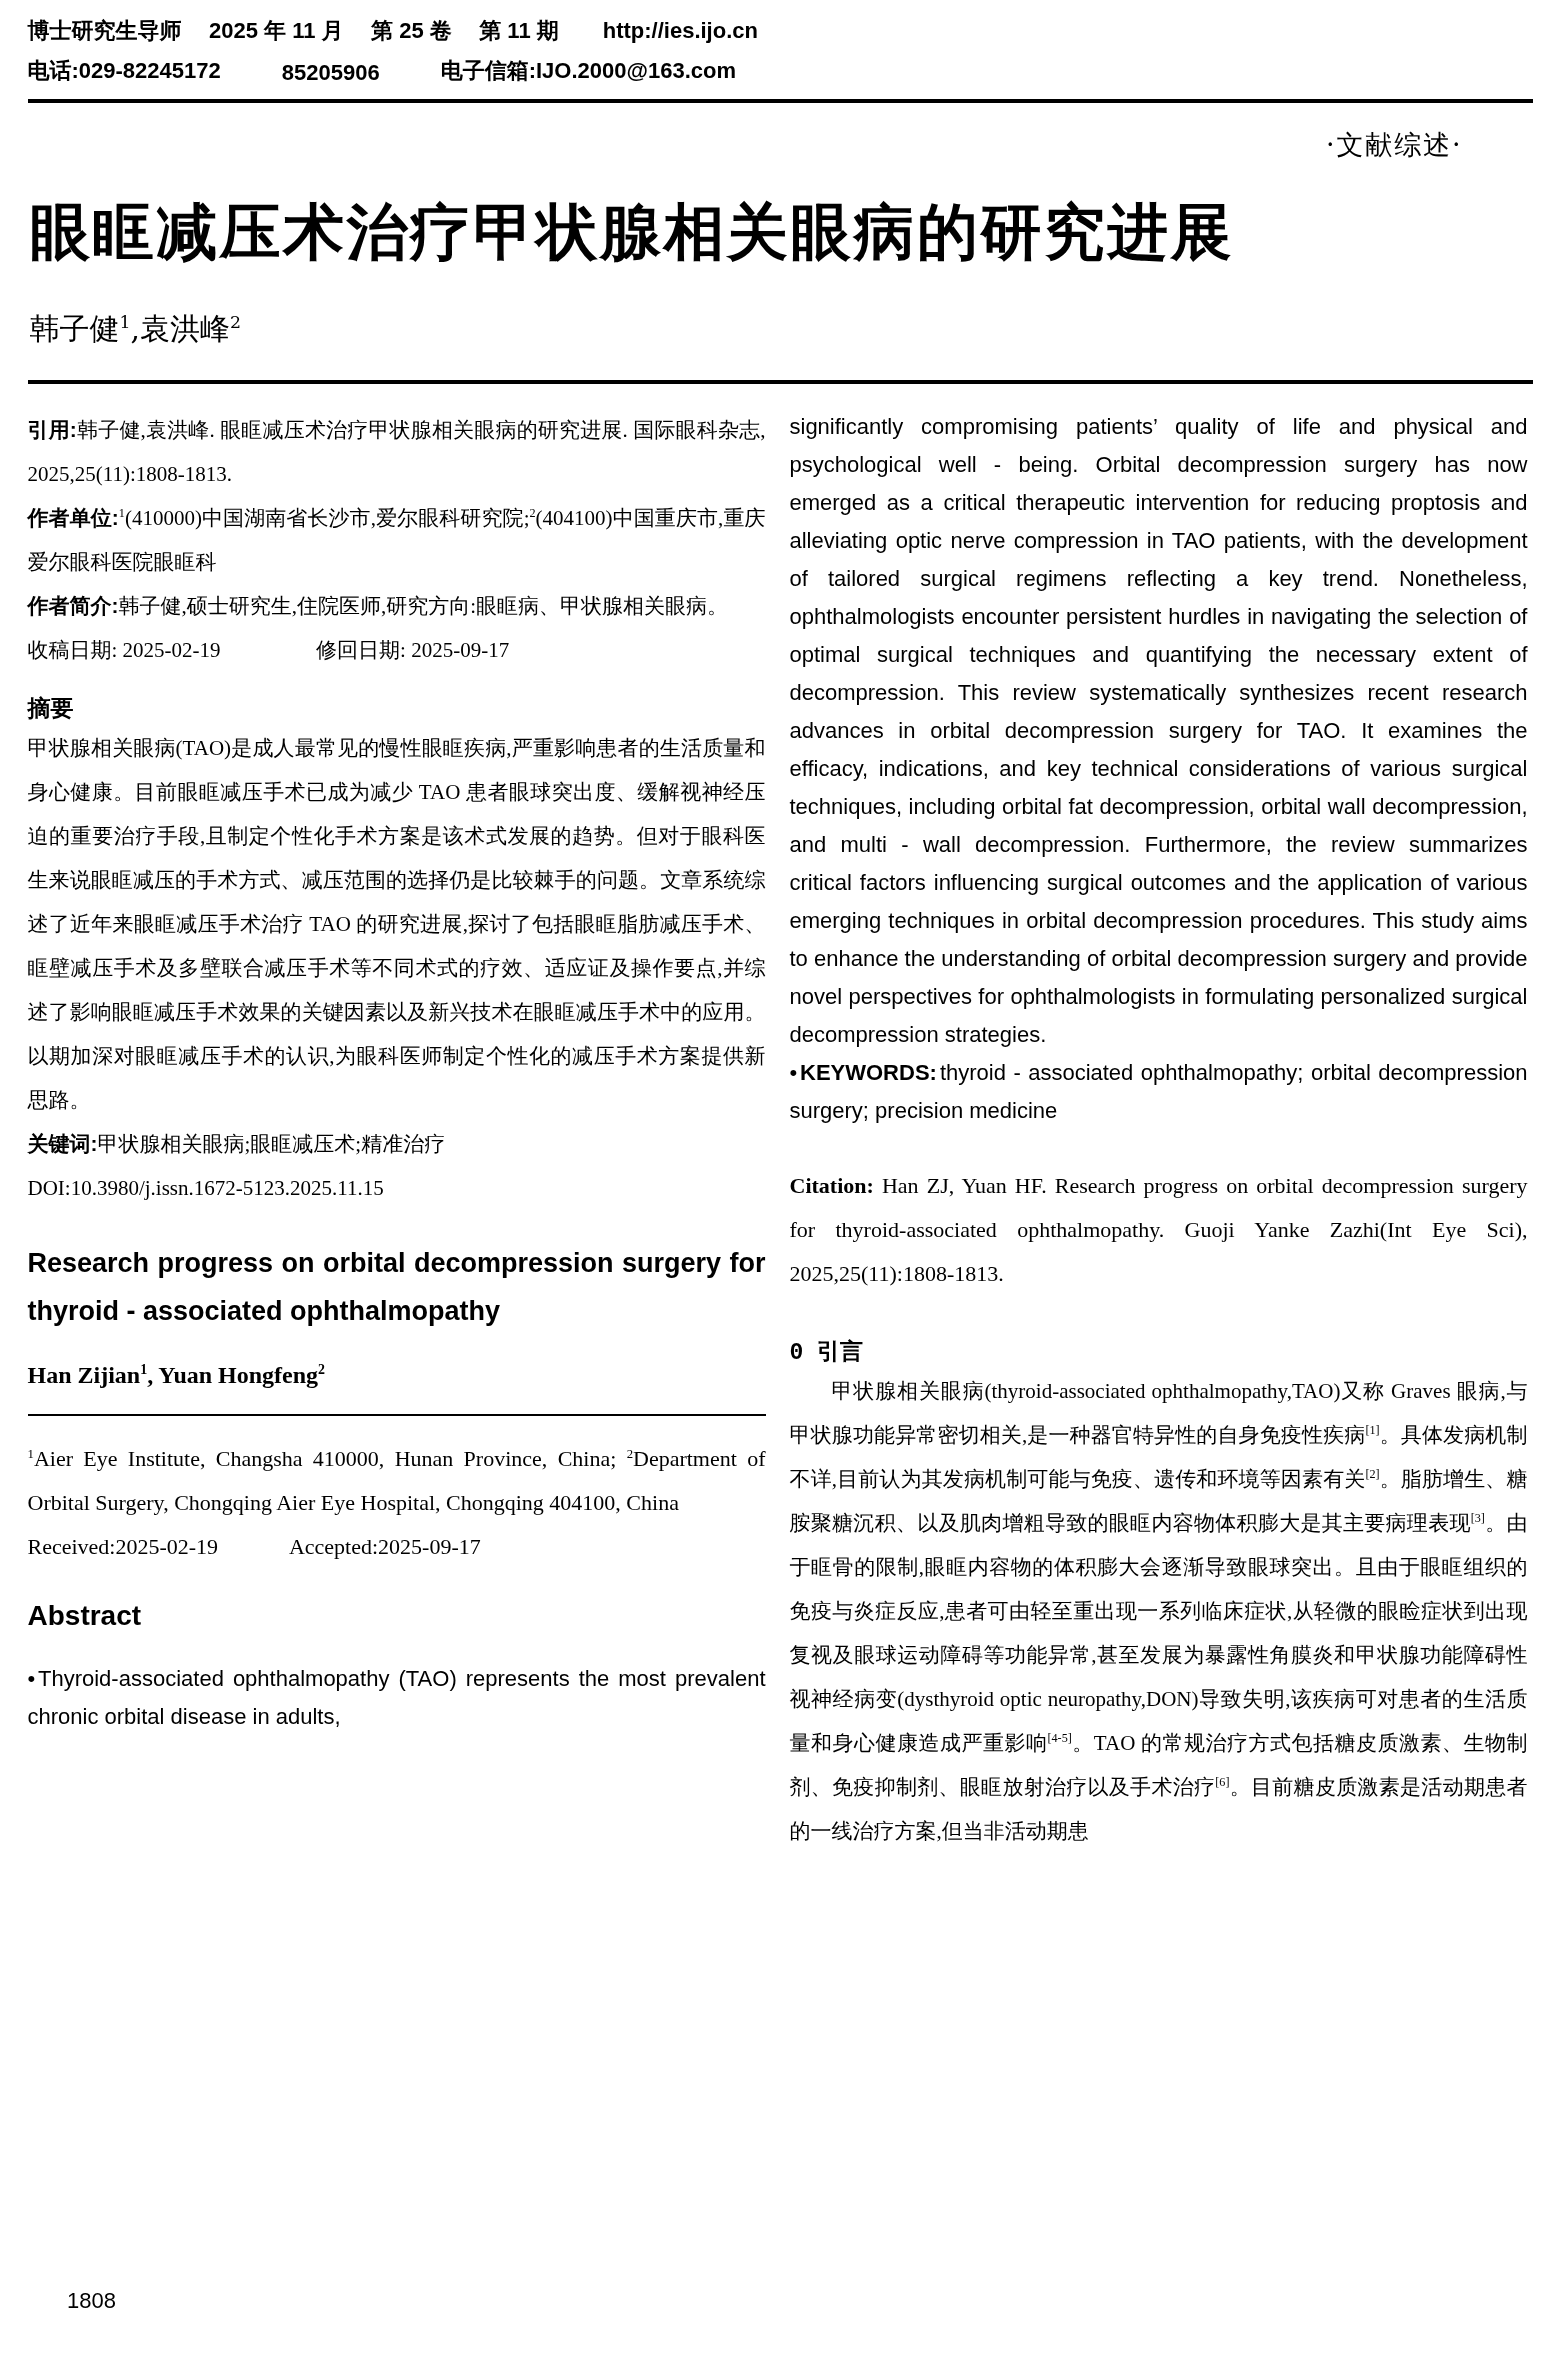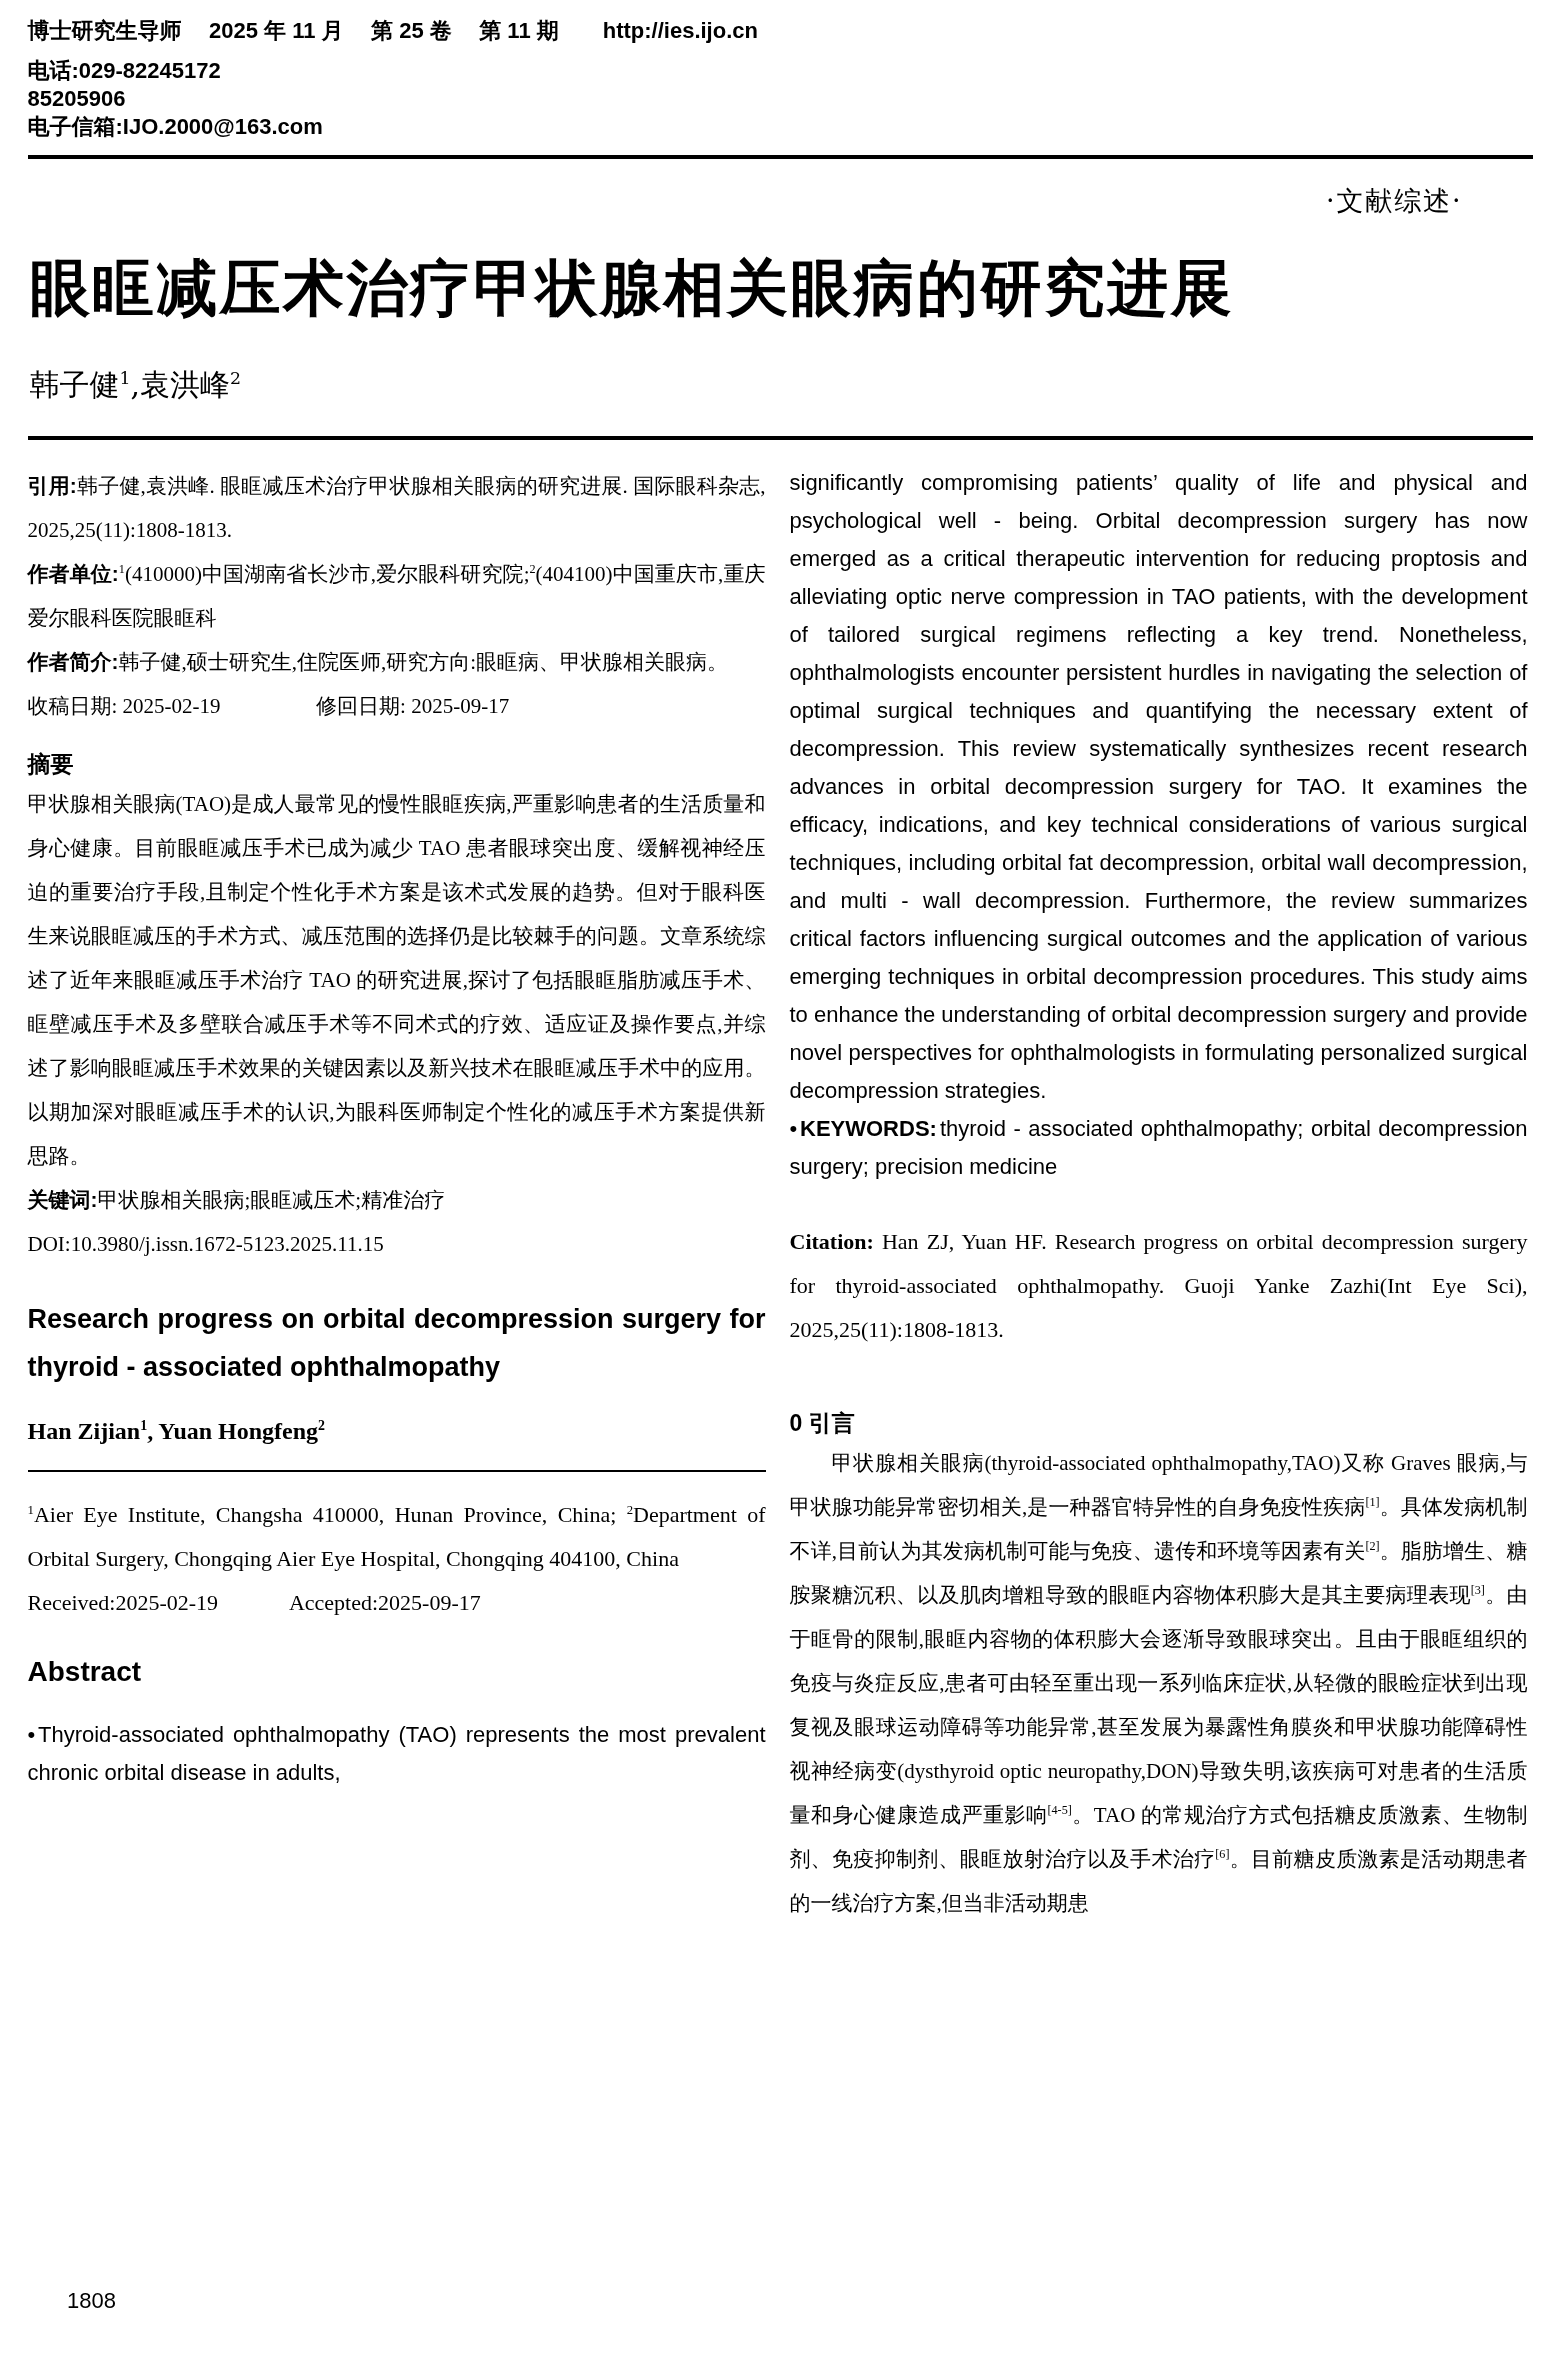--- a/index.html
+++ b/index.html
@@ -10,21 +10,21 @@
   .f-song{font-family:"Liberation Serif","DejaVu Serif",serif;}
   .f-kai{font-family:"DejaVu Serif","Liberation Serif",serif;}
   .f-cond{font-family:"Liberation Sans","DejaVu Sans",sans-serif;font-stretch:condensed;}
 
   sup{font-size:58%;line-height:0;}
 
   
   .hdr-row1{display:flex;align-items:baseline;font-size:22px;font-weight:700;margin-top:3.8px;}
   .hdr-row1 .g{margin-right:27.5px;}
   .hdr-row1 .g2{margin-right:44px;}
-  .hdr-row2{display:flex;align-items:flex-start;font-size:22px;font-weight:700;margin-top:9.5px;flex-direction:column;}
+  .hdr-row2{display:flex;align-items:flex-end;font-size:22px;font-weight:700;margin-top:9.5px;}
   .hdr-row2 .g{margin-right:61px;}
   .hdr-rule{border:none;border-top:4.7px solid #000;margin:13.3px 0 0 0;}
 
   .type-mark{font-size:27px;text-align:right;padding-right:70px;margin-top:24px;letter-spacing:1.9px;}
 
   .title-cn{font-size:61px;font-weight:700;letter-spacing:2.4px;margin:29px 0 0 1.9px;}
   .authors-cn{font-size:30px;margin:35px 0 0 1.9px;}
   .title-rule{border:none;border-top:4.3px solid #000;margin:30px 0 0 0;}
 
   
@@ -37,21 +37,21 @@
   .title-en{font-size:27px;font-weight:700;line-height:48px;text-align:justify;text-align-last:left;margin-top:29px;}
   .authors-en{font-size:24px;font-weight:700;margin-top:26.5px;}
   .affil-rule{border:none;border-top:2.8px solid #000;margin:25.6px 0 0 0;}
   .p-en-serif{font-size:22px;line-height:44px;text-align:justify;}
   .affil{margin-top:21px;}
   .abstract-h{font-size:28px;font-weight:700;margin-top:31px;}
   .p-en{font-size:22px;line-height:38px;text-align:justify;}
   .bullet-p{margin-top:8.5px;}
   .bullet{margin-right:2.8px;}
   .citation{margin-top:34px;}
-  .intro-h{margin-top:56px;}
+  .intro-h{margin-top:40px;font-family:Liberation Mono, monospace;}
   .intro-p{text-indent:2em;}
   .kw-label{margin-right:3px;}
   .gap-wide{display:inline-block;width:85px;}
   .gap-med{display:inline-block;width:61px;}
 
   .page-num{position:absolute;left:67px;top:2288px;font-size:22px;}
 </style>
 </head>
 <body>
 

